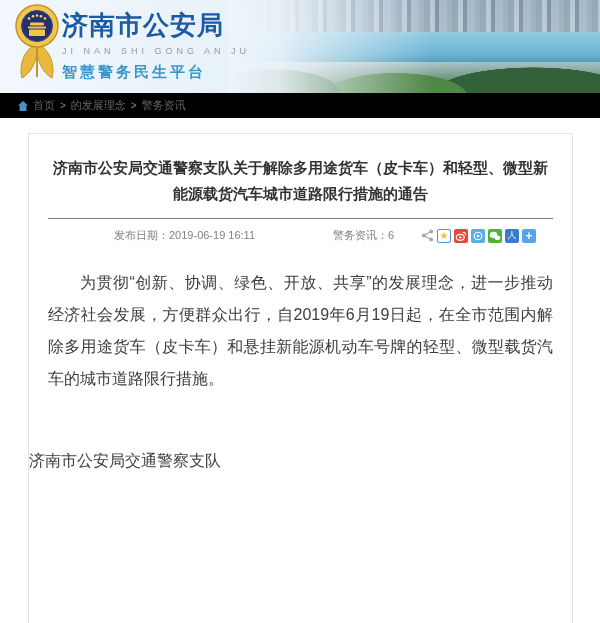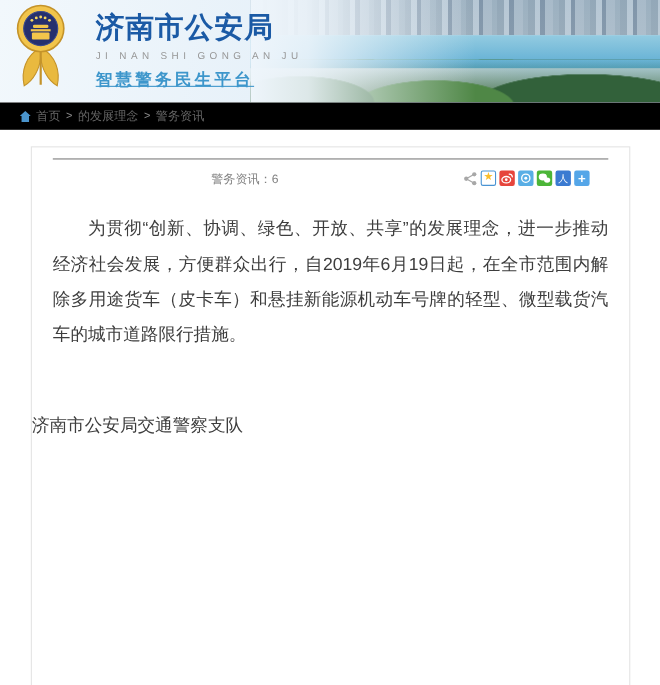--- a/index.html
+++ b/index.html
@@ -20,24 +20,24 @@
   .ph-trees { position: absolute; bottom: 0; left: 0; right: 0; height: 42%;
     background:
       radial-gradient(ellipse 30% 100% at 12% 100%, #3c6f3c 60%, rgba(60,111,60,0) 61%),
       radial-gradient(ellipse 35% 110% at 45% 110%, #4f8746 55%, rgba(79,135,70,0) 56%),
       radial-gradient(ellipse 40% 100% at 82% 100%, #32613a 65%, rgba(50,97,58,0) 66%),
       linear-gradient(rgba(90,140,80,0), rgba(62,104,58,.95)); }
   .ph-fade  { position: absolute; inset: 0;
     background: linear-gradient(to right, #eef5fb 0%, rgba(238,245,251,.9) 14%, rgba(238,245,251,0) 55%); }
 
   .emblem { position: absolute; left: 14px; top: 3px; width: 46px; height: 78px; }
-  .banner-titles { position: absolute; left: 87px; top: 8px; white-space: nowrap; }
+  .banner-titles { position: absolute; left: 62px; top: 8px; white-space: nowrap; }
   .org-name { font-size: 26px; font-weight: bold; color: #1b5aa5; letter-spacing: 1px; }
   .org-pinyin { font-size: 9px; color: #979797; letter-spacing: 4px; margin-top: 3px; }
-  .platform-name { font-size: 15px; font-weight: 600; color: #3d96cb; letter-spacing: 3px; margin-top: 7px; text-decoration: underline; }
+  .platform-name { font-size: 15px; font-weight: 600; color: #3d96cb; letter-spacing: 3px; margin-top: 7px; }
 
   
   .breadcrumb { height: 25px; background: #000000; display: flex; align-items: center;
     padding-left: 18px; font-size: 11px; color: #666; }
   .crumb { color: #666; cursor: pointer; }
   .crumb-sep { margin: 0 5px; color: #888; font-size: 10px; }
   .home-ico { margin-right: 5px; display: inline-flex; }
 
   
   .article-box { margin: 15px 27px 0 28px; width: 545px; min-height: 640px;
@@ -116,23 +116,27 @@
       </svg>
   </span>
   <span class="crumb">首页</span>
   <span class="crumb-sep">&gt;</span>
   <span class="crumb">的发展理念</span>
   <span class="crumb-sep">&gt;</span>
   <span class="crumb">警务资讯</span>
 </div>
 
 <div class="article-box">
+  <h1 class="article-title">济南市公安局交通警察支队关于解除多用途货车（皮卡车）和轻型、微型新能源载货汽车城市道路限行措施的通告</h1>
   <hr class="title-rule">
 
   <div class="meta-row">
+    <span>
+      <span>发布日期：</span><span>2019-06-19 16:11</span>
+    </span>
     <span class="meta-views">
       <span>警务资讯：</span><span>6</span>
     </span>
 
     <span class="share-bar">
       <span class="sico sico-share">
         <svg width="13" height="13" viewBox="0 0 16 16" fill="#a8a8a8">
           <circle cx="12.5" cy="3" r="2.4"></circle>
             <circle cx="3.5" cy="8" r="2.4"></circle>
             <circle cx="12.5" cy="13" r="2.4"></circle>

